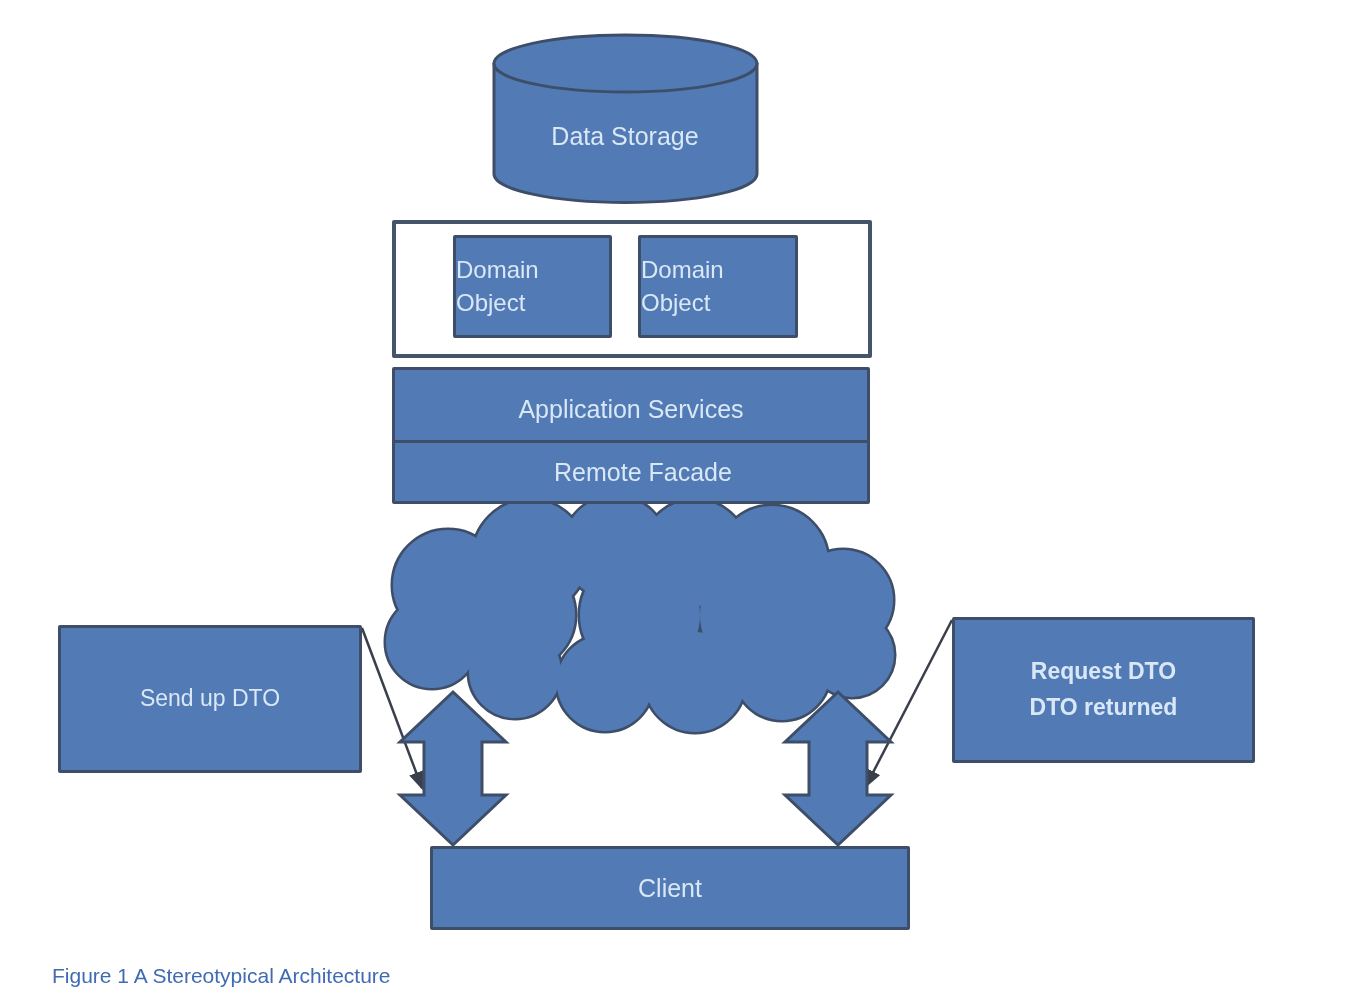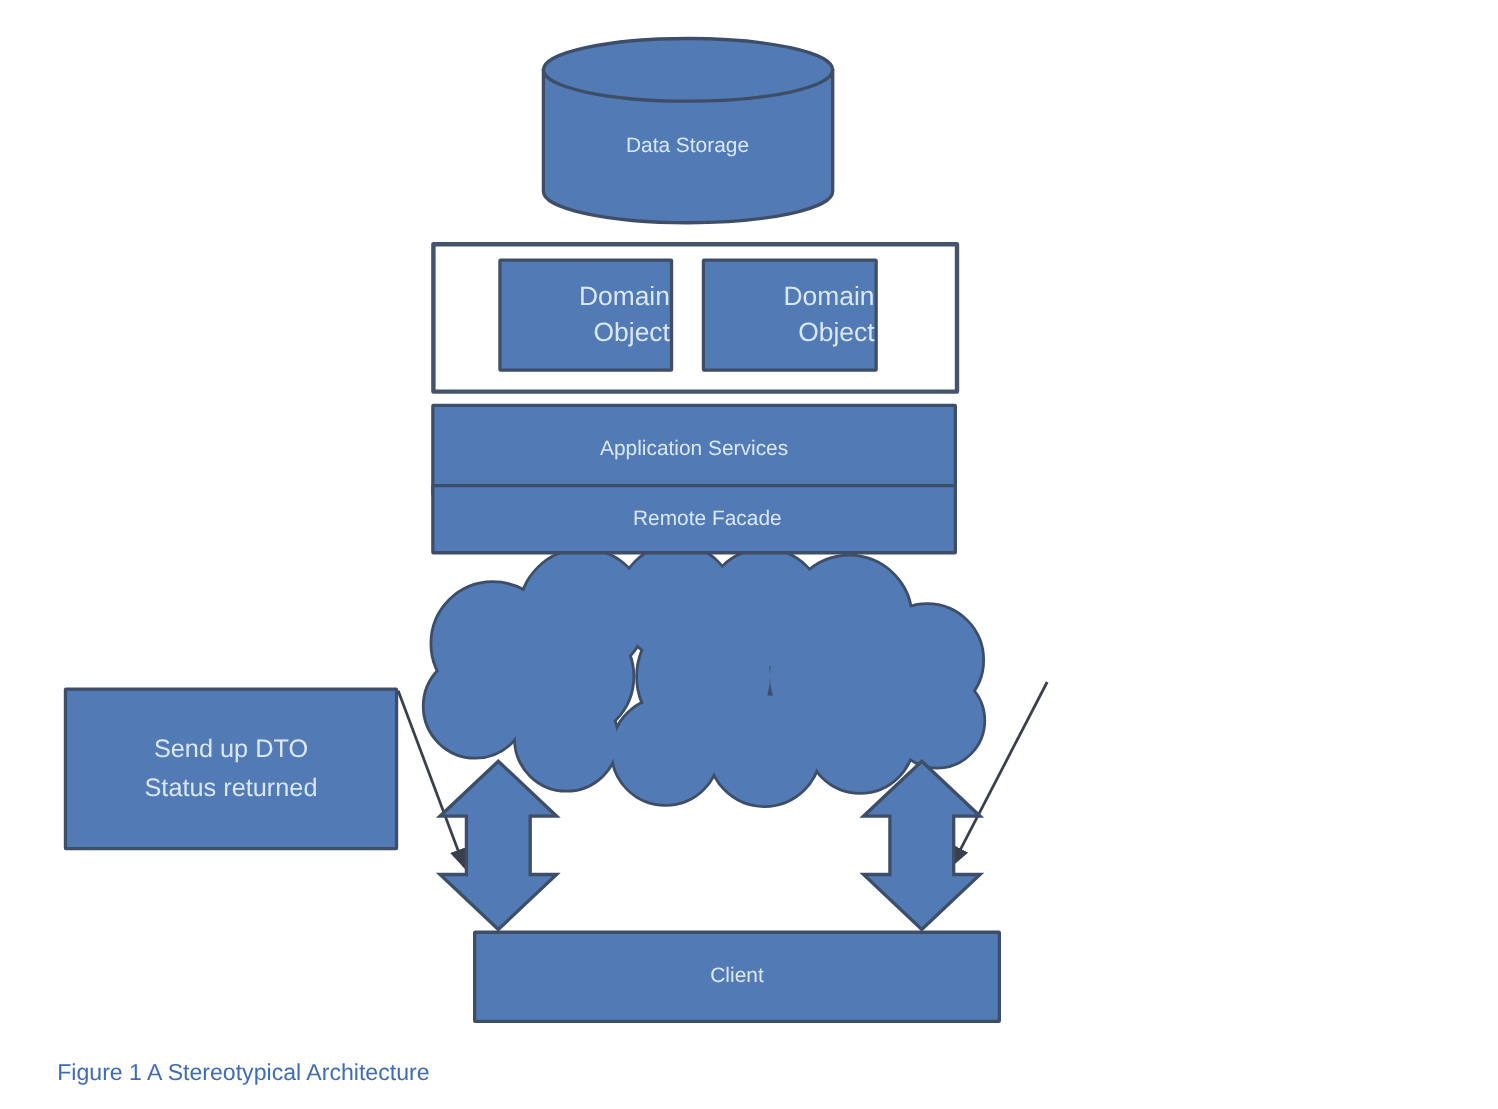--- a/index.html
+++ b/index.html
@@ -39,24 +39,24 @@
   }
   .white-box {
     position: absolute;
     background: #ffffff;
     border: 4px solid #44546A;
     border-radius: 2px;
     box-sizing: border-box;
   }
   .node-label {
     color: #D9E7F6;
-    text-align: right;
+    text-align: left;
     line-height: 1.35;
   }
-  .big-text   { font-size: 19px; }
+  .big-text   { font-size: 25px; }
   .mid-text   { font-size: 24px; }
   .callout-text { font-size: 23px; line-height: 1.55; }
   .bold { font-weight: bold; }
 
   .cyl-label {
     position: absolute;
     left: 492px;
     top: 120px;
     width: 266px;
     text-align: center;
@@ -146,23 +146,26 @@
   <div class="blue-box big-text" style="left:392px; top:367px; width:478px; height:84px;">
     <span>Application Services</span>
   </div>
 
   <div class="blue-box big-text" style="left:392px; top:440px; width:478px; height:64px;padding-left:24px;">
     <span>Remote Facade</span>
   </div>
 
   <div class="blue-box callout-text" style="left:58px; top:625px; width:304px; height:148px;">
     <div>Send up DTO</div>
-    <div>Status returned</div>
   </div>
 
+  <div class="blue-box callout-text bold" style="left:952px; top:617px; width:303px; height:146px;">
+    <div>Request DTO</div>
+    <div>DTO returned</div>
+  </div>
 
   <div class="blue-box big-text" style="left:430px; top:846px; width:480px; height:84px;">
     <span>Client</span>
   </div>
 
   <div class="caption">Figure 1 A Stereotypical Architecture</div>
 
 </div>
 
 </body></html>

